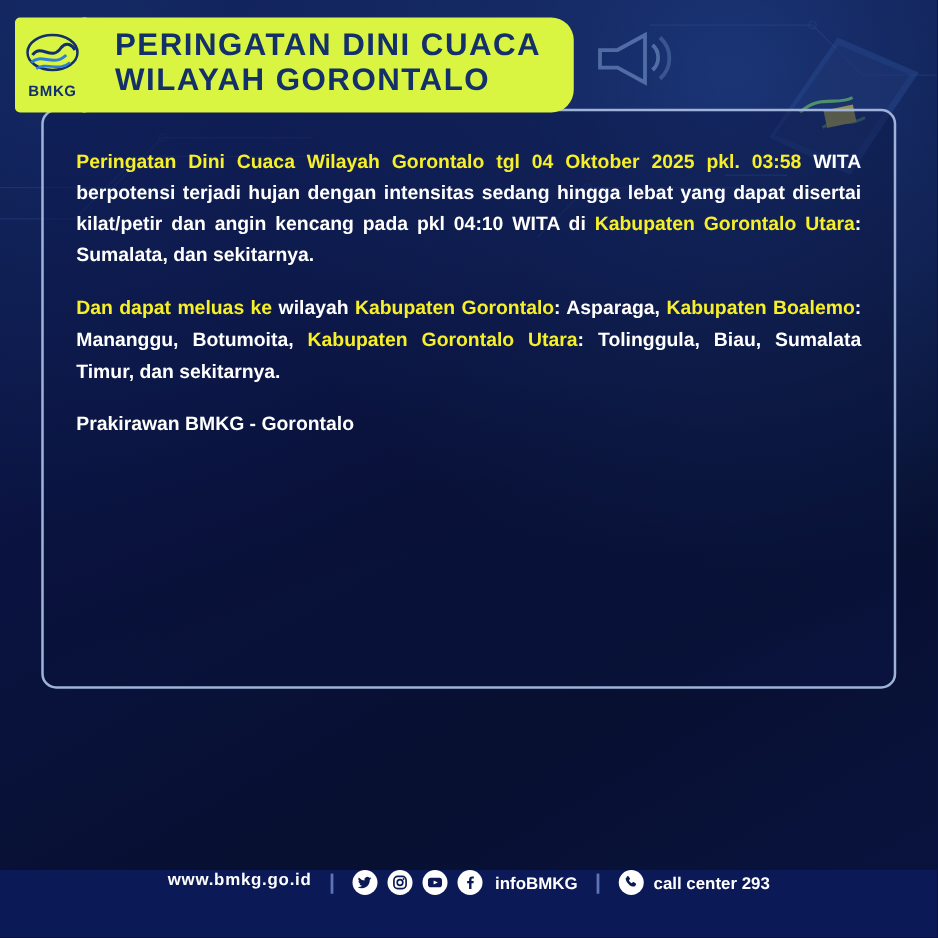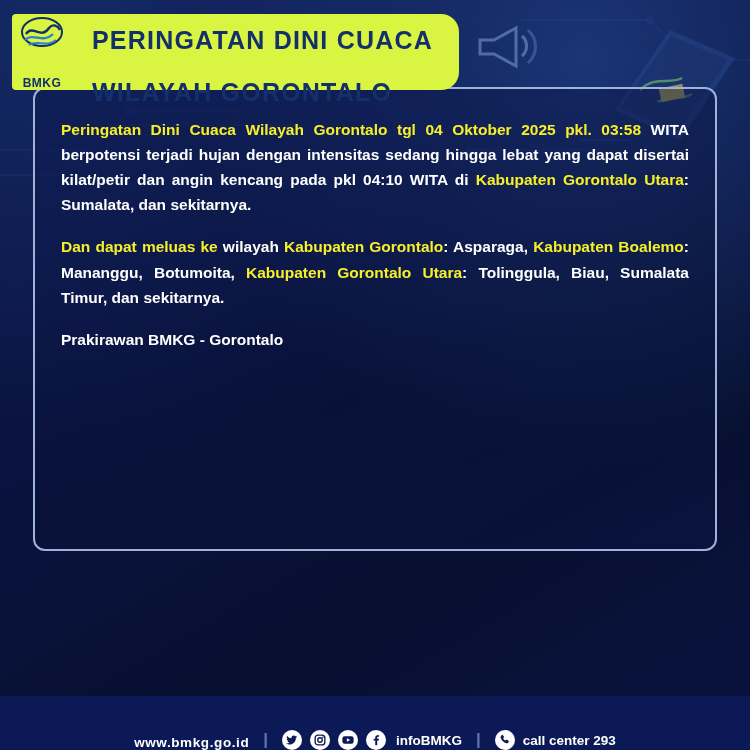--- a/index.html
+++ b/index.html
@@ -28,39 +28,38 @@
     position: absolute; top: 0; left: 0;
     display: flex; align-items: center;
     height: 100px;
   }
   .logo-box {
     width: 60px; height: 76px;
     margin-left: 12px; margin-top: 4px;
     background: #d9f441;
     border-radius: 4px 4px 4px 4px;
     display: flex; flex-direction: column;
-    align-items: center; justify-content: space-between;
+    align-items: center; justify-content: center;
     position: relative;
     z-index: 4;
   }
   .logo-mark { width: 46px; height: 40px; }
   .logo-text {
     font-size: 12px; font-weight: bold; letter-spacing: 0.5px;
     color: #12306e; margin-top: 2px;
   }
   .title-plate {
     margin-left: -6px;
     background: #d9f441;
     border-radius: 0 18px 18px 0;
     padding: 12px 26px 12px 26px;
     height: 76px;
     margin-top: 4px;
-    display: flex; flex-direction: column; justify-content: flex-start;
+    display: flex; flex-direction: column; justify-content: flex-end;
     z-index: 3;
-    gap: 24px;
   }
   .title-line {
     color: #14306b;
     font-size: 25px; font-weight: bold;
     letter-spacing: 1.2px; line-height: 1.12;
     white-space: nowrap;
   }
   
   .megaphone { position: absolute; top: 18px; left: 470px; opacity: .5; }
   .phone-graphic {
@@ -88,21 +87,21 @@
   }
   .para.last-block { margin-bottom: 0; }
   .hl { color: #f6ef2a; }
   .para.kondisi { color: #f6ef2a; margin-bottom: 20px; }
   .para.prakirawan { color: #ffffff; }
   
   .footer {
     position: absolute; left: 0; bottom: 0;
     width: 750px; height: 54px;
     background: #0b1a57;
-    display: flex; align-items: flex-end; justify-content: center;
+    display: flex; align-items: flex-start; justify-content: center;
     gap: 14px;
   }
   .footer-web {
     color: #ffffff; font-size: 13.5px; font-weight: bold; letter-spacing: 0.6px;
   }
   .sep { color: #5f74b5; font-size: 17px; font-weight: bold; }
   .social-group { display: flex; align-items: center; gap: 8px; }
   .soc {
     width: 20px; height: 20px; border-radius: 50%;
     background: #ffffff; display: flex; align-items: center; justify-content: center;

